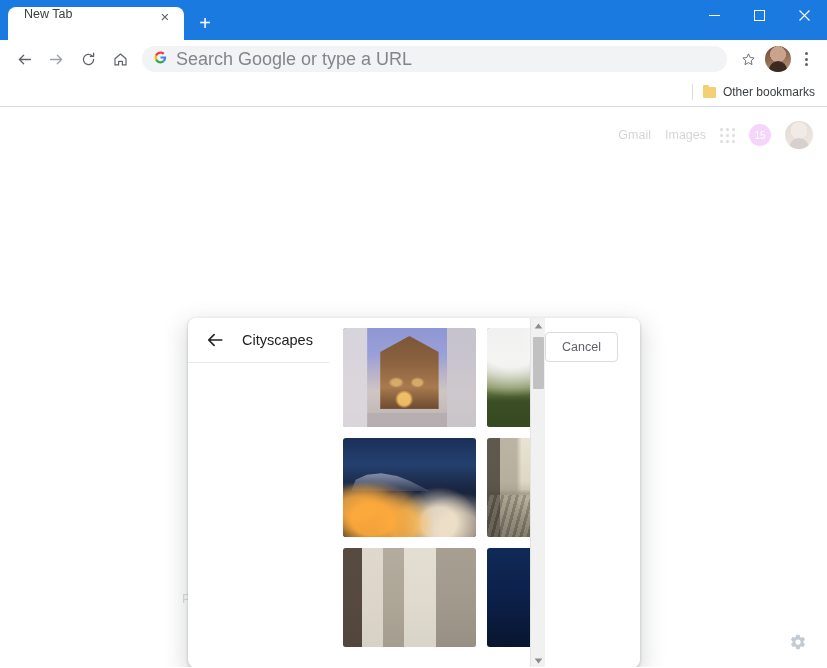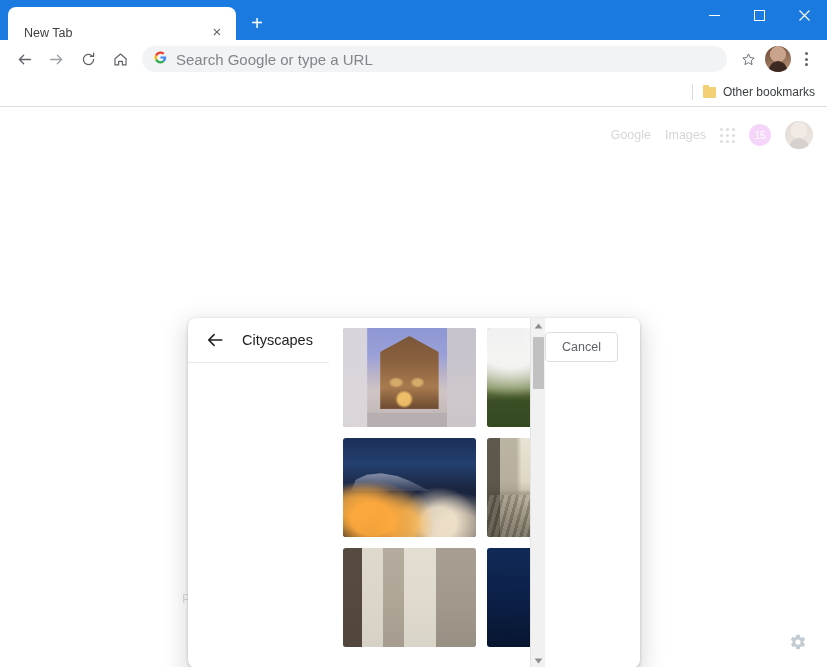--- a/index.html
+++ b/index.html
@@ -17,24 +17,24 @@
     position: relative;
     height: 40px;
     background: #1a73e8;
     background: #1b7ae0;
     display: flex;
     align-items: flex-end;
   }
   .tabstrip { display: flex; align-items: flex-end; padding-left: 8px; height: 40px; }
   .tab {
     position: relative;
-    width: 228px; height: 33px;
+    width: 176px; height: 33px;
     background: #fff;
     border-radius: 8px 8px 0 0;
-    display: flex; align-items: flex-end;
+    display: flex; align-items: flex-start;
     padding: 0 10px 0 16px;
     margin-bottom: 0;
   }
   .tab-title {
     flex: 1;
     font-size: 12.5px;
     color: #3c4043;
     white-space: nowrap; overflow: hidden; text-overflow: ellipsis;
   }
   .tab-close {
@@ -81,21 +81,21 @@
     flex: 1;
     height: 26px;
     background: #f1f3f4;
     border-radius: 13px;
     display: flex; align-items: center;
     padding: 0 12px;
     margin: 0 8px;
     gap: 9px;
   }
   .omnibox-text {
-    font-size: 15px;
+    font-size: 18px;
     color: #80868b;
     white-space: nowrap;
   }
   .star-btn { width: 26px; height: 26px; display:flex; align-items:center; justify-content:center; color:#5f6368; flex:none; }
   .avatar-btn {
     width: 26px; height: 26px; border-radius: 50%;
     margin-left: 4px; flex: none;
     overflow: hidden;
     background: radial-gradient(circle at 50% 32%, #caa38c 0 36%, transparent 37%),
                 linear-gradient(160deg, #6b4a3a 0%, #8d6a52 45%, #c29a7e 100%);
@@ -493,21 +493,21 @@
     <div class="bm-sep"></div>
     <div class="bm-item">
       <span class="bm-folder"></span>
       <span>Other bookmarks</span>
     </div>
   </div>
 
   <div class="page">
 
     <div class="ntp-topright">
-      <span class="ntp-link">Google</span>
+      <span class="ntp-link">Gmail</span>
       <span class="ntp-link">Images</span>
       <span class="ntp-apps">
         <i></i>
           <i></i>
           <i></i>
           <i></i>
           <i></i>
           <i></i>
           <i></i>
           <i></i>

